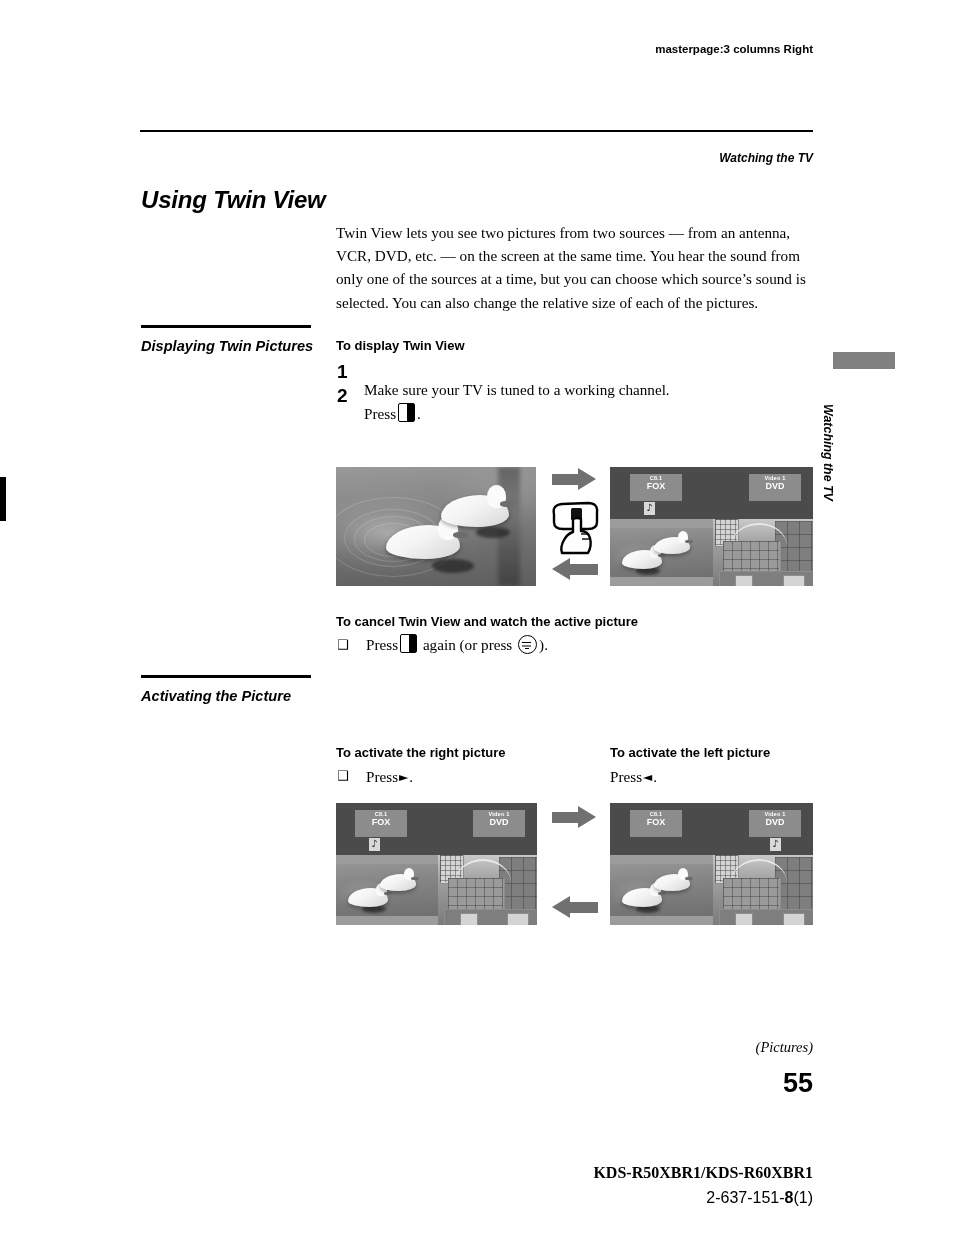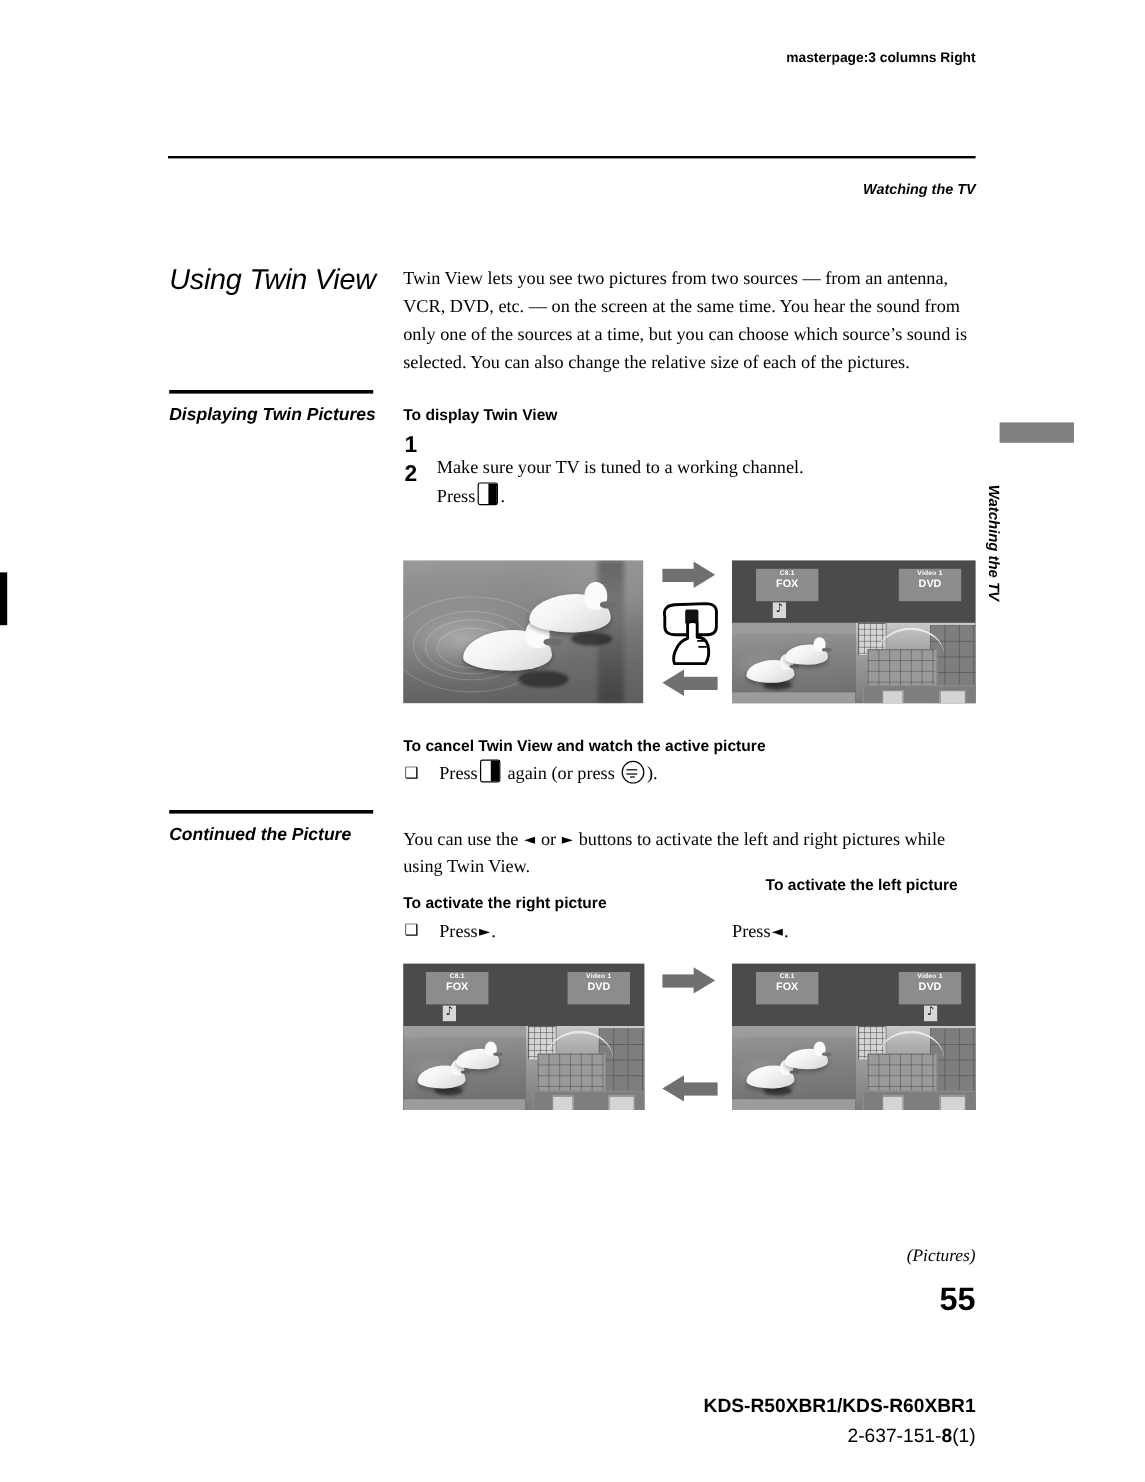--- a/index.html
+++ b/index.html
@@ -38,23 +38,22 @@
     position: absolute; right: 141px; top: 151px;
     font-family: "Liberation Sans", sans-serif;
     font-size: 12px; font-weight: bold; font-style: italic;
     white-space: nowrap;
   }
 
   
   .page-title {
     position: absolute; left: 141px; top: 186px;
     font-family: "Liberation Sans", sans-serif;
-    font-size: 24px; font-weight: normal; font-style: italic;
+    font-size: 24px; font-weight: bold; font-style: italic;
     letter-spacing: -0.2px;
-    margin-top: 34px;
   }
 
   
   .intro {
     position: absolute; left: 336px; top: 221px; width: 478px;
     font-size: 15.2px; line-height: 23.2px; text-align: left;
   }
 
   
   .sec-rule {
@@ -248,21 +247,21 @@
     position: absolute; right: 141px; top: 1039px;
     font-size: 14.5px; font-style: italic; white-space: nowrap;
   }
   .pagenum {
     position: absolute; right: 141px; top: 1068px;
     font-family: "Liberation Sans", sans-serif;
     font-size: 27px; font-weight: bold;
   }
   .foot-model {
     position: absolute; right: 141px; top: 1164px;
-    font-family: Liberation Sans, sans-serif;
+    font-family: Liberation Serif, serif;
     font-size: 16px; font-weight: bold; white-space: nowrap;
   }
   .foot-code {
     position: absolute; right: 141px; top: 1189px;
     font-family: "Liberation Sans", sans-serif;
     font-size: 16px; white-space: nowrap;
   }
   .foot-code b { font-weight: bold; }
 </style>
 </head>
@@ -376,37 +375,30 @@
 
   <div class="subhead" style="left:336px; top:614px;">To cancel Twin View and watch the active picture</div>
   <div class="bullet-sq" style="left:337px; top:638px;">❑</div>
   <div class="para" style="left:366px; top:633px; width:430px;">
     <span>Press</span><span class="ico-twin"></span>
     <span>again (or press</span>
     <span class="ico-circ"></span><span>).</span>
   </div>
 
   <div class="sec-rule" style="top:675px;"></div>
-  <div class="sec-head" style="top:686px;">Continued the Picture</div>
-
-  <div class="para" style="left:336px; top:688px; width:478px;">
-    <span>You can use the</span>
-    <span class="ico-arrow">◄</span>
-    <span>or</span>
-    <span class="ico-arrow">►</span>
-    <span>buttons to activate the left and right pictures while using Twin View.</span>
-  </div>
+  <div class="sec-head" style="top:686px;">Activating the Picture</div>
+
 
   <div class="subhead" style="left:336px; top:745px;">To activate the right picture</div>
   <div class="bullet-sq" style="left:337px; top:769px;">❑</div>
   <div class="para" style="left:366px; top:765px;">
     <span>Press</span><span class="ico-arrow">►</span><span>.</span>
   </div>
 
-  <div class="subhead" style="left:610px; top:730px;margin-left:28px;">To activate the left picture</div>
+  <div class="subhead" style="left:610px; top:745px;">To activate the left picture</div>
   <div class="para" style="left:610px; top:765px;">
     <span>Press</span><span class="ico-arrow">◄</span><span>.</span>
   </div>
 
   <div class="fig" style="left:336px; top:803px; width:201px; height:122px;">
     <div class="tv" style="width:201px; height:122px;">
       <div class="lbl" style="left:19px; top:7px; width:52px; height:26px; font-size:9px; padding-top:1px;">
         <span class="small">C8.1</span>
         <span>FOX</span>
       </div>

